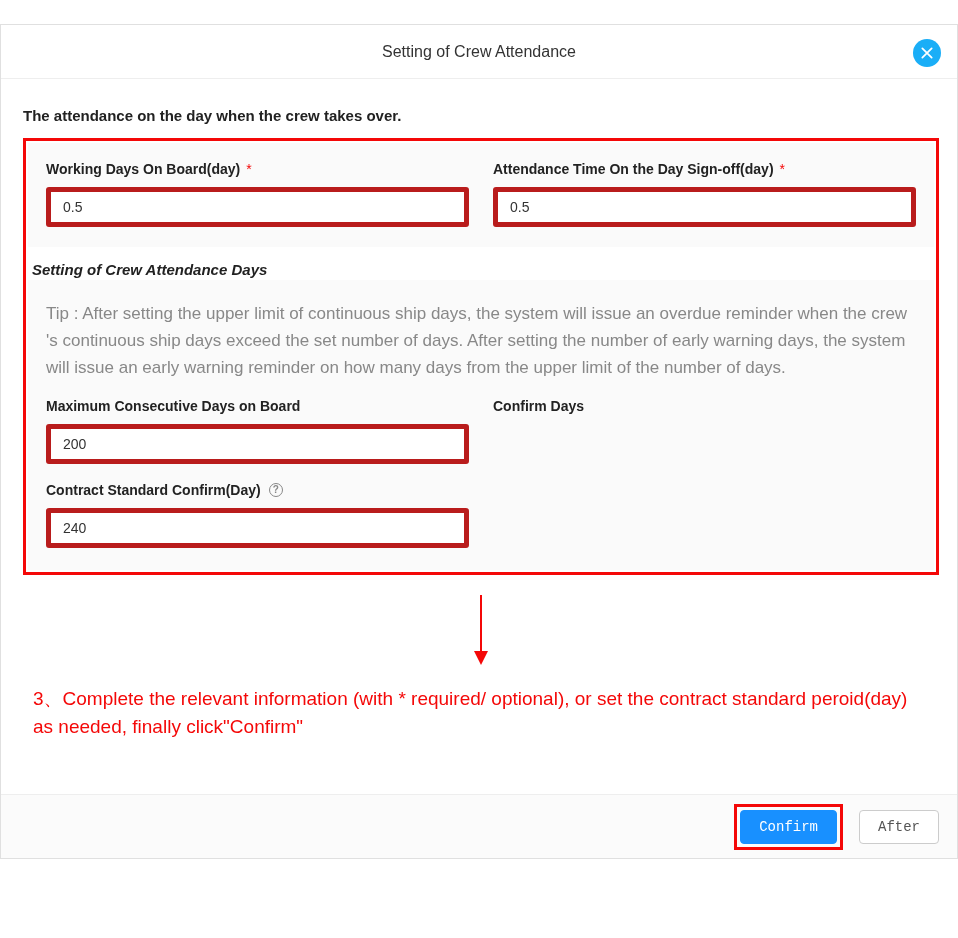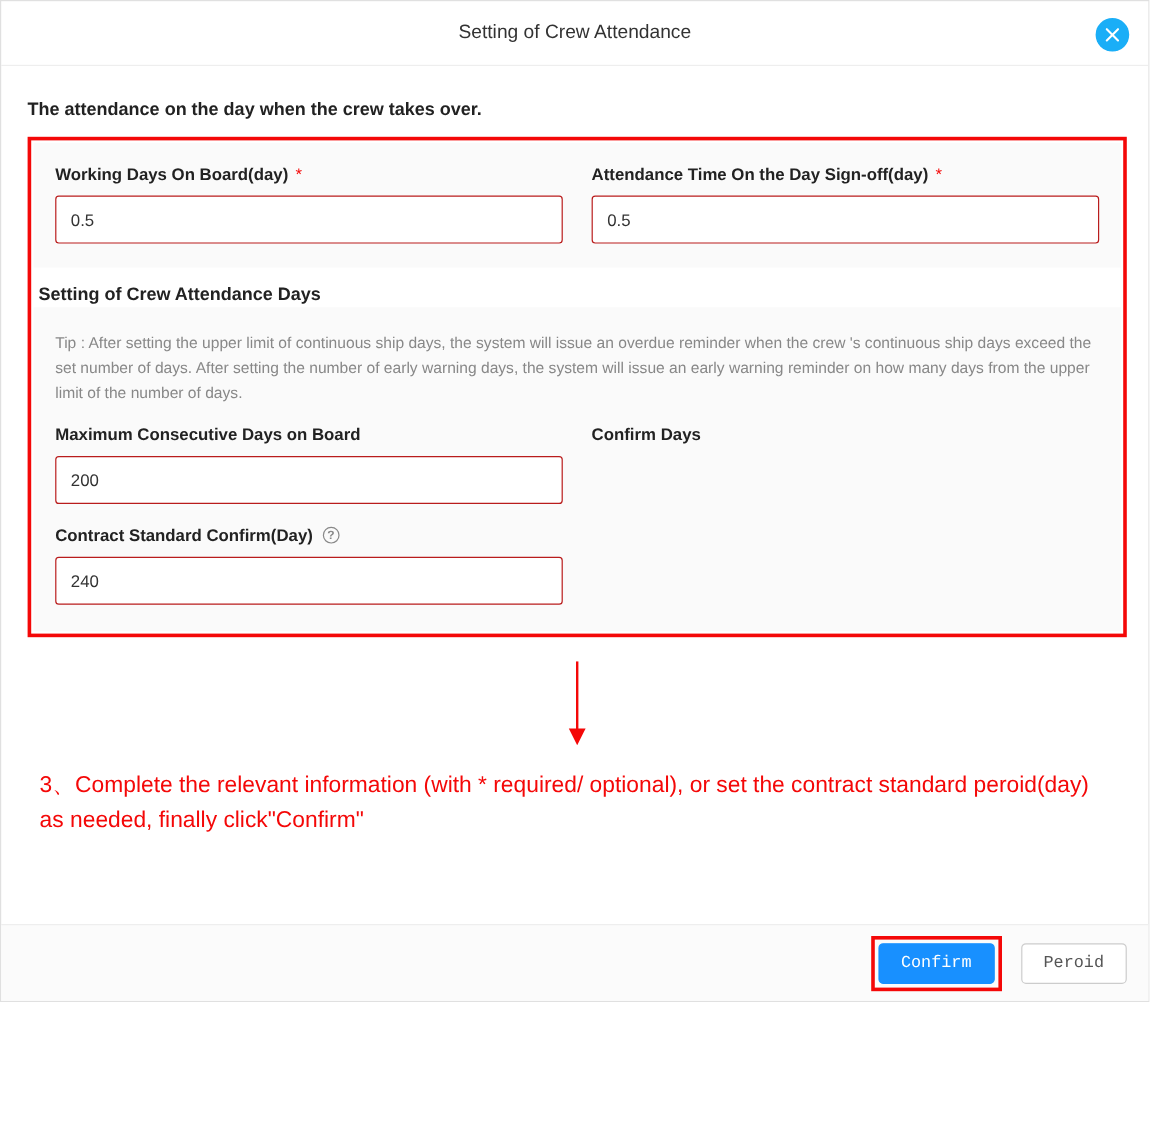--- a/index.html
+++ b/index.html
@@ -12,20 +12,21 @@
     position: relative;
   }
   .dialog {
     width: 958px;
     height: 835px;
     border: 1px solid #e0e0e0;
     background: #fff;
     position: relative;
     display: flex;
     flex-direction: column;
+    margin-top: 24px;
   }
   .dialog-header {
     height: 54px;
     border-bottom: 1px solid #eee;
     position: relative;
     display: flex;
     align-items: center;
     justify-content: center;
   }
   .dialog-title {
@@ -91,30 +92,30 @@
     border-radius: 50%;
     display: inline-flex;
     align-items: center;
     justify-content: center;
     font-size: 10px;
     color: #888;
     margin-left: 4px;
   }
   .input {
     height: 40px;
-    border: 1px solid #b91c1c;
+    border: 5px solid #b91c1c;
     border-radius: 3px;
     background: #fff;
     padding: 0 12px;
     font-size: 14px;
     color: #333;
     width: 100%;
   }
   .tip {
-    font-size: 13px;
+    font-size: 17px;
     color: #888;
     line-height: 1.6;
     margin: 6px 0 16px 0;
   }
   .section-title-inner {
     font-size: 15px;
     font-weight: 700;
     color: #222;
     margin: 14px 0 2px 0;
     padding-left: 0;
@@ -201,21 +202,21 @@
           <div class="col">
             <div class="field-label">
               <span>Attendance Time On the Day Sign-off(day)</span>
               <span class="req">*</span>
             </div>
             <input class="input" type="text" value="0.5" style="">
           </div>
         </div>
       </div>
 
-      <div class="section-title-inner" style="padding-left:4px; background:#fff;">Setting of Crew Attendance Days</div>
+      <div class="section-title-inner" style="padding-left:4px; background:#fff;font-style:italic;">Setting of Crew Attendance Days</div>
 
       <div class="panel panel-bottom">
         <div class="tip">Tip : After setting the upper limit of continuous ship days, the system will issue an overdue reminder when the crew 's continuous ship days exceed the set number of days. After setting the number of early warning days, the system will issue an early warning reminder on how many days from the upper limit of the number of days.</div>
 
         <div class="row mb18">
           <div class="col">
             <div class="field-label">
               <span>Maximum Consecutive Days on Board</span>
             </div>
             <input class="input" type="text" value="200" style="">
@@ -249,16 +250,16 @@
     </div>
 
     <div class="instruction">3、Complete the relevant information (with * required/ optional), or set the contract standard peroid(day) as needed, finally click"Confirm"</div>
 
   </div>
 
   <div class="dialog-footer">
     <span class="confirm-highlight">
       <button class="btn btn-primary">Confirm</button>
     </span>
-    <button class="btn btn-default">Peroid</button>
+    <button class="btn btn-default">After</button>
   </div>
 
 </div>
 
 </body></html>

